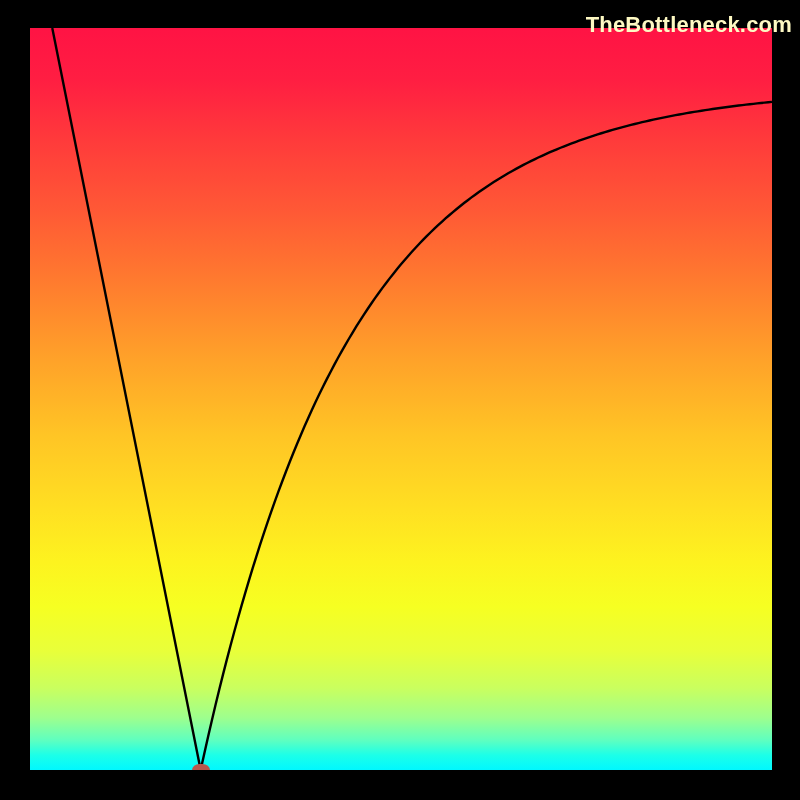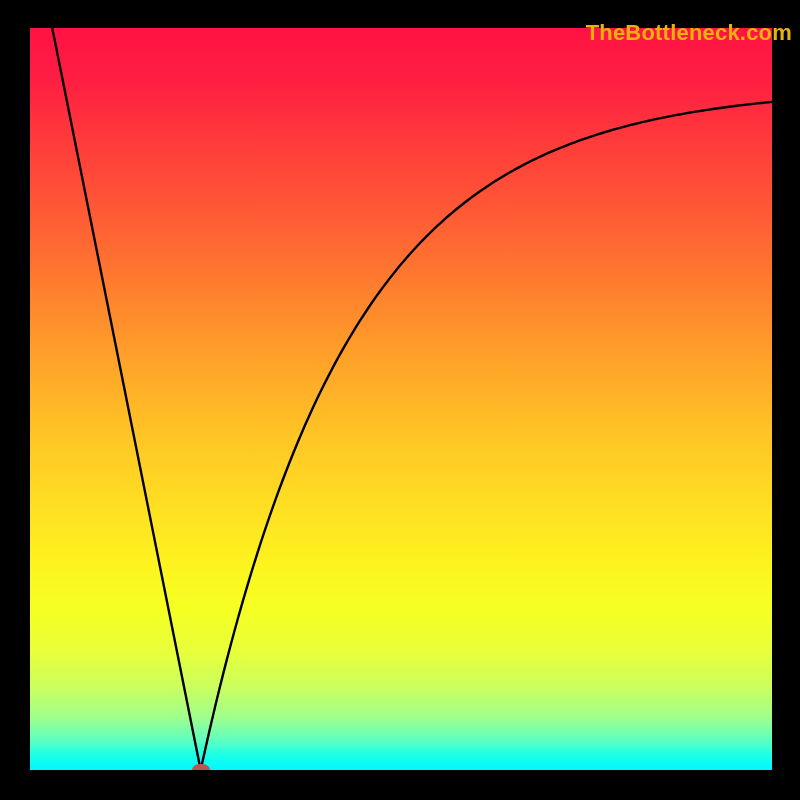--- a/index.html
+++ b/index.html
@@ -12,23 +12,23 @@
     font-family: Arial, Helvetica, sans-serif;
   }
   .frame {
     position: relative;
     width: 800px;
     height: 800px;
     background: #000;
   }
   .watermark {
     position: absolute;
-    top: 20px;
+    top: 12px;
     right: 8px;
-    color: #eab308;
+    color: #fef9c3;
     font-size: 22px;
     font-weight: 600;
     letter-spacing: 0.2px;
     z-index: 10;
   }
   .plot-area {
     position: absolute;
     left: 30px;
     top: 28px;
     width: 742px;

